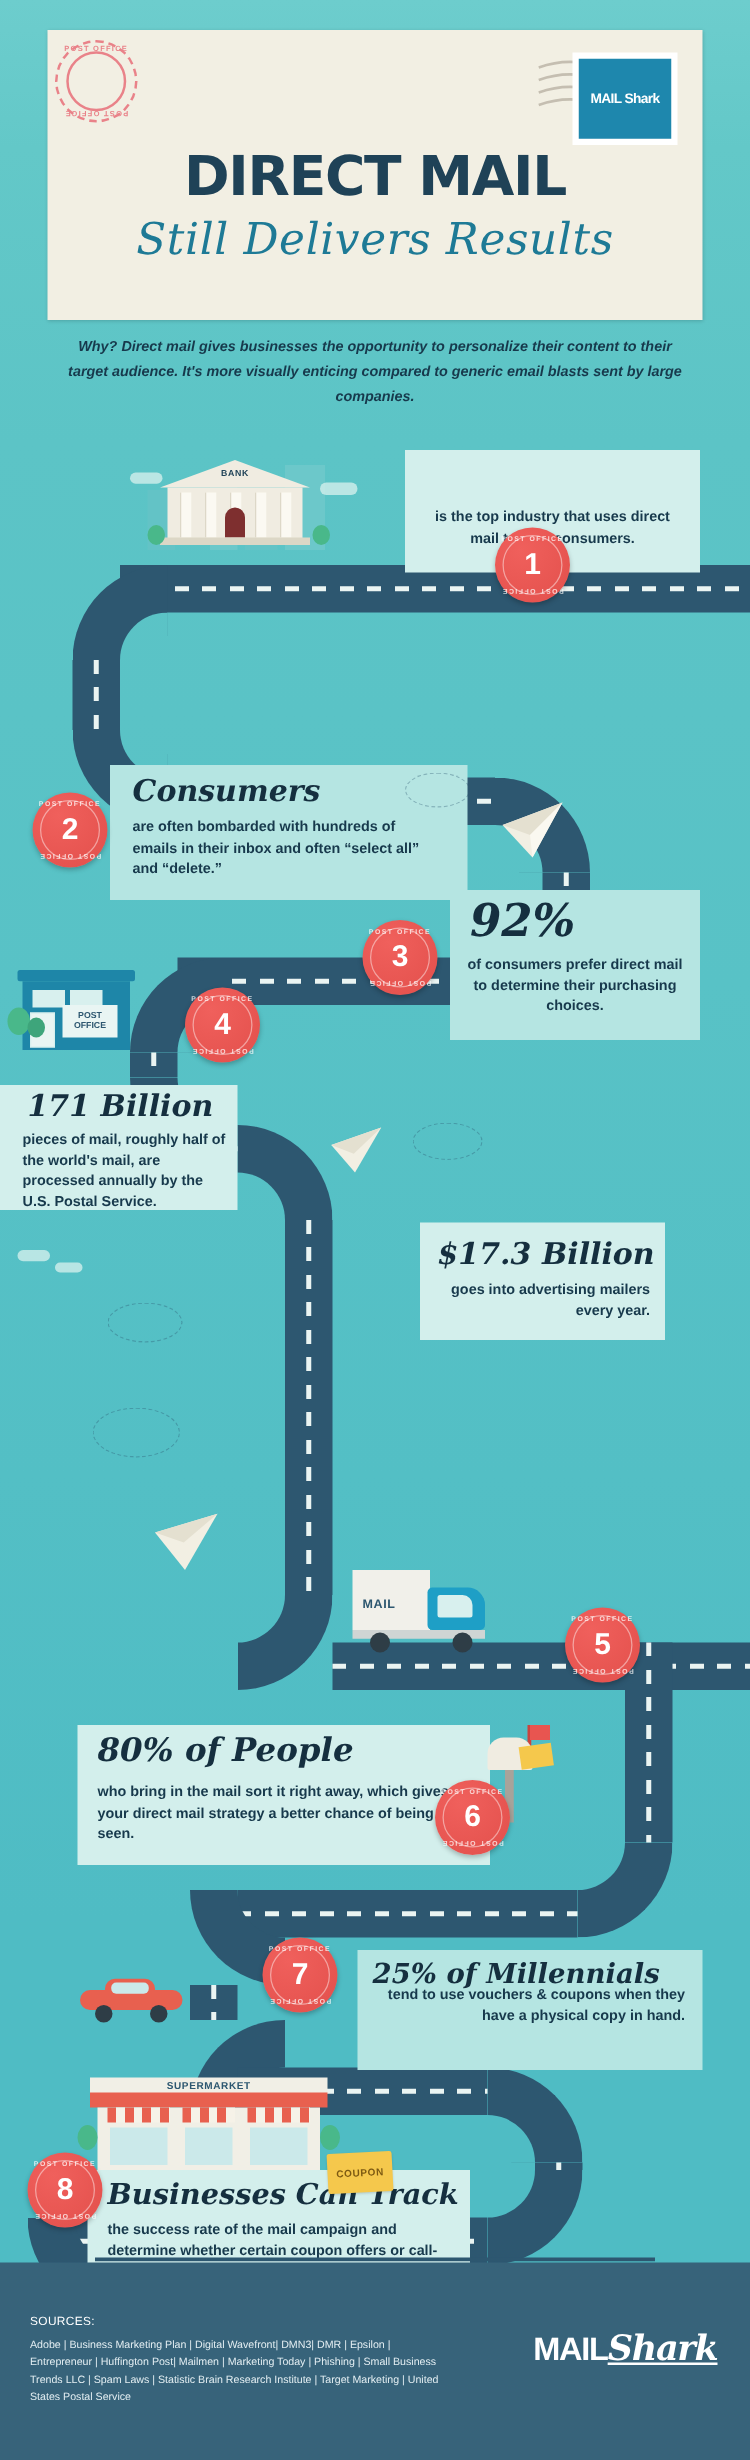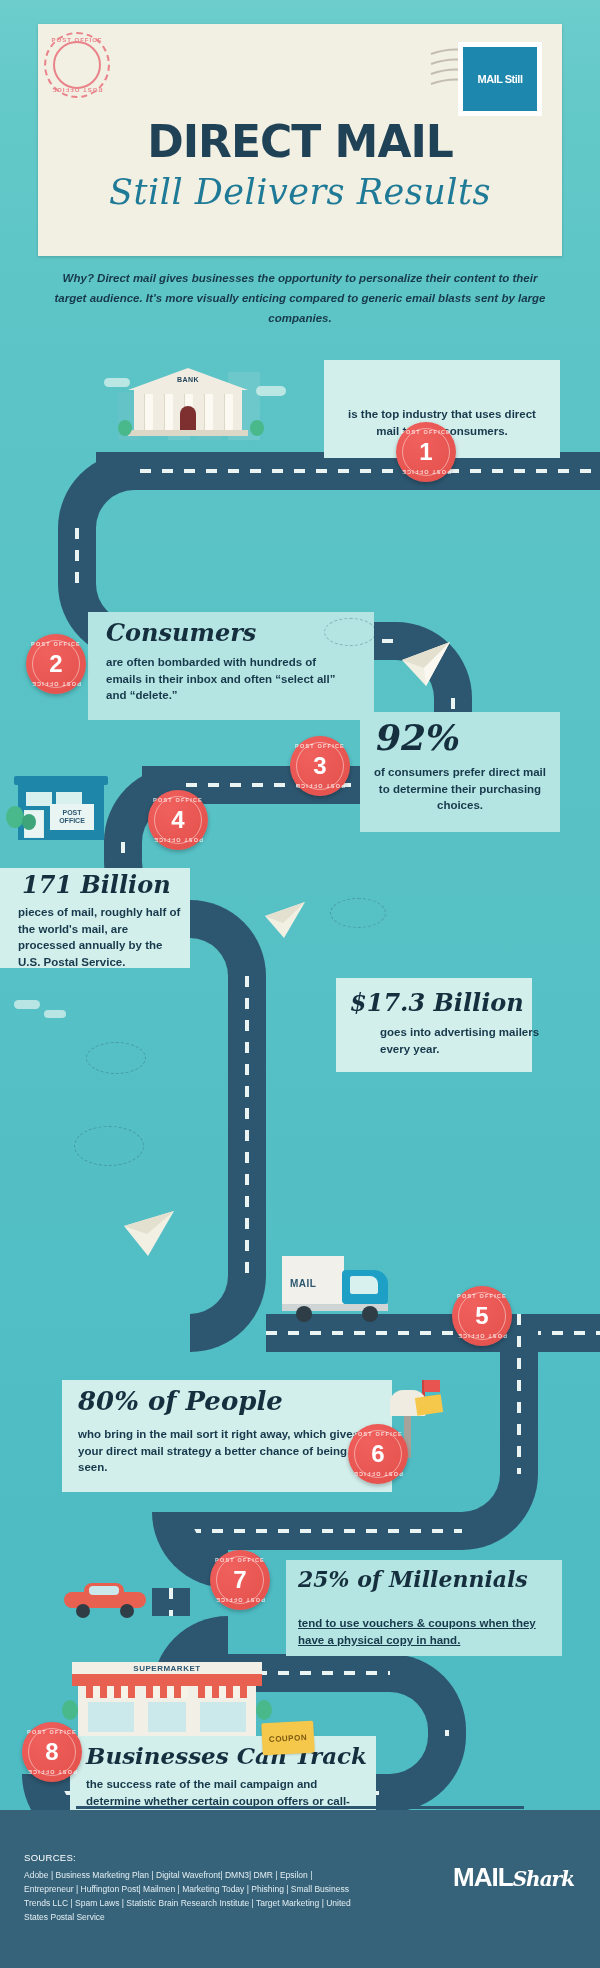--- a/index.html
+++ b/index.html
@@ -160,21 +160,21 @@
   .plane { position:absolute; width:0;height:0; }
   .plane svg { display:block; }
 
   .dashline { position:absolute; border:1.5px dashed rgba(45,87,112,.35); border-radius:50%; }
 
   
   .footer { position:absolute; left:0; bottom:0; width:600px; height:158px; background:#37637a; }
   .sources-h { position:absolute; left:24px; top:42px; font-size:9.5px; font-weight:normal; color:#fff; letter-spacing:.3px;}
   .sources-b { position:absolute; left:24px; top:58px; width:340px; font-size:8.5px; line-height:1.65; color:#e3eef2;}
   .footer-logo{ position:absolute; right:26px; top:52px; color:#fff; font-weight:bold; font-size:26px; letter-spacing:-1px;}
-  .footer-logo em{ font-family:"DejaVu Serif",serif; font-size:20px; }
+  .footer-logo em{ font-family:"DejaVu Serif",serif; font-size:28px;text-decoration:underline; }
   .footer-divider{ position:absolute; left:76px; top:-4px; width:448px; height:3px; background:#2d5770;}
 </style>
 </head>
 <body>
 
 <div class="page">
 
   <div class="header-card">
     <div class="stamp-cancel">
       <svg width="190" height="80" viewBox="0 0 190 80">
@@ -187,21 +187,21 @@
       </svg>
     </div>
 
     <div class="postmark">
       <div class="pm-txt pm-top">POST OFFICE</div>
       <div class="pm-txt pm-bot">POST OFFICE</div>
     </div>
 
     <div class="stamp-box">
       <div class="stamp-inner">
-        <div class="stamp-logo">MAIL Still</div>
+        <div class="stamp-logo">MAIL Shark</div>
       </div>
     </div>
 
     <div class="title-main">DIRECT MAIL</div>
     <div class="title-sub">Still Delivers Results</div>
   </div>
 
   <div class="intro">Why? Direct mail gives businesses the opportunity to personalize their content to their target audience. It's more visually enticing compared to generic email blasts sent by large companies.</div>
 
   <div class="bldg" style="left:168px;top:380px;width:22px;height:60px;background:#6cc8ca;"></div>
@@ -361,21 +361,21 @@
     <svg width="46" height="42" viewBox="0 0 46 42">
       <polygon points="3,16 43,2 22,38" fill="#f2efe3"></polygon>
       <polygon points="3,16 43,2 21,23" fill="#e4e0d0"></polygon>
     </svg>
   </div>
   <div class="dashline" style="left:330px;top:898px;width:56px;height:30px;"></div>
   <div class="dashline" style="left:86px;top:1042px;width:60px;height:32px;"></div>
 
   <div class="panel light" style="left:336px;top:978px;width:196px;height:94px;">
     <div class="script" style="position:absolute;left:14px;top:10px;font-size:24px;">$17.3 Billion</div>
-    <div class="body-txt" style="position:absolute;left:12px;top:46px;width:172px;text-align:left;margin-left:32px;">goes into advertising mailers every year.</div>
+    <div class="body-txt" style="position:absolute;left:12px;top:46px;width:172px;text-align:right;">goes into advertising mailers every year.</div>
   </div>
 
   <div class="truck" style="top:1256px;">
     <div class="truck-box"></div>
     <div class="truck-label">MAIL</div>
     <div class="truck-cab"></div>
     <div class="truck-cabwin"></div>
     <div class="truck-strip"></div>
     <div class="wheel" style="left:14px;"></div>
     <div class="wheel" style="left:80px;"></div>
@@ -417,21 +417,21 @@
   <div class="car" style="top:1582px;">
     <div class="car-top"></div>
     <div class="car-body"></div>
     <div class="car-win"></div>
     <div class="car-w" style="left:12px;"></div>
     <div class="car-w" style="left:56px;"></div>
   </div>
 
   <div class="panel" style="left:286px;top:1560px;width:276px;height:96px;">
     <div class="script" style="position:absolute;left:12px;top:6px;font-size:22px;">25% of Millennials</div>
-    <div class="body-txt" style="position:absolute;left:12px;top:55px;width:250px;text-align:left;text-decoration:underline;">tend to use vouchers &amp; coupons when they have a physical copy in hand.</div>
+    <div class="body-txt" style="position:absolute;left:12px;top:28px;width:250px;text-align:right;">tend to use vouchers &amp; coupons when they have a physical copy in hand.</div>
   </div>
 
   <div class="badge" style="left:210px;top:1550px;">
     <div class="po-t">POST OFFICE</div>
     <div class="num">7</div>
     <div class="po-b">POST OFFICE</div>
   </div>
 
   <div class="market" style="top:1662px;">
     <div class="mk-band">SUPERMARKET</div>

